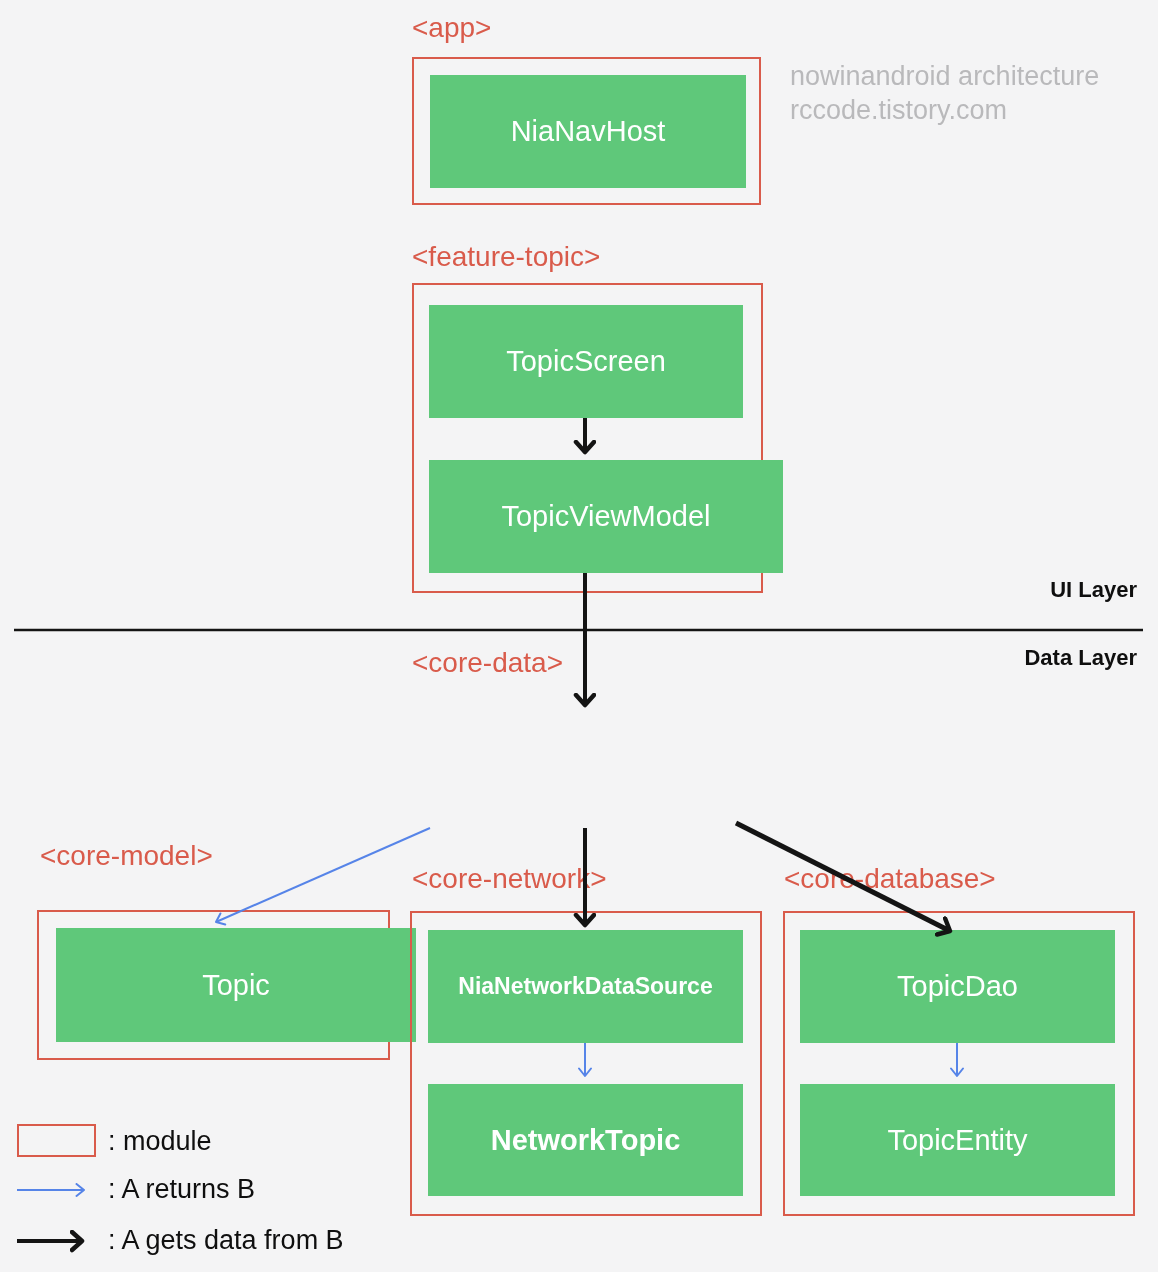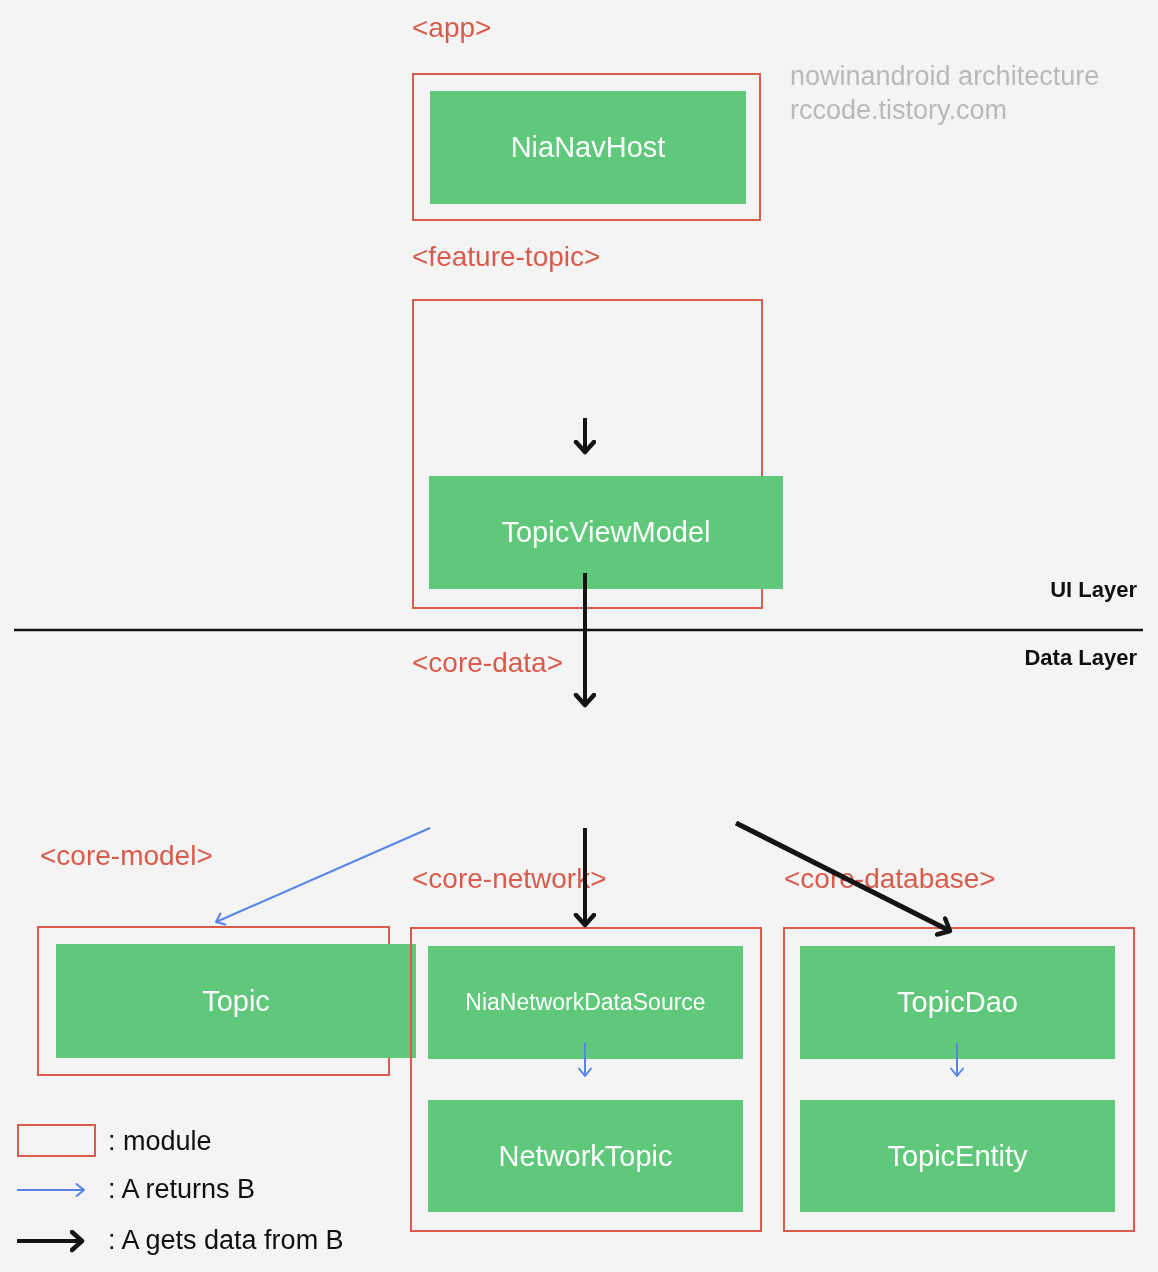--- a/index.html
+++ b/index.html
@@ -16,21 +16,20 @@
   .module-label{
     position:absolute;
     font-size:28px;
     color:var(--label-red,#d95b4b);
     white-space:nowrap;
   }
   .module-box{
     position:absolute;
     border:2px solid var(--module-border,#d95b4b);
     box-sizing:border-box;
-    margin-top:16px;
   }
   .node{
     position:absolute;
     background:var(--box-fill,#5fc87a);
     color:var(--box-text,#ffffff);
     display:flex;align-items:center;justify-content:center;
     font-size:29px;
     white-space:nowrap;
   }
   .node.small{font-size:23px;}
@@ -80,35 +79,36 @@
     <div>rccode.tistory.com</div>
   </div>
 
   <div class="module-label" style="left:412px;top:12px;">&lt;app&gt;</div>
   <div class="module-box" style="left:412px;top:57px;width:349px;height:148px;">
     <div class="node" style="left:16px;top:16px;width:316px;height:113px;">NiaNavHost</div>
   </div>
 
   <div class="module-label" style="left:412px;top:241px;">&lt;feature-topic&gt;</div>
   <div class="module-box" style="left:412px;top:283px;width:351px;height:310px;">
+    <div class="node" style="left:15px;top:20px;width:314px;height:113px;">TopicScreen</div>
     <div class="node" style="left:15px;top:175px;width:354px;height:113px;">TopicViewModel</div>
   </div>
 
   <div class="layer-label" style="top:577px;">UI Layer</div>
   <div class="layer-label" style="top:645px;">Data Layer</div>
 
   <div class="module-label" style="left:412px;top:647px;">&lt;core-data&gt;</div>
 
   <div class="module-label" style="left:40px;top:840px;">&lt;core-model&gt;</div>
   <div class="module-box" style="left:37px;top:910px;width:353px;height:150px;">
     <div class="node" style="left:17px;top:16px;width:360px;height:114px;">Topic</div>
   </div>
 
   <div class="module-label" style="left:412px;top:863px;">&lt;core-network&gt;</div>
-  <div class="module-box" style="left:410px;top:911px;width:352px;height:305px;">
+  <div class="module-box" style="left:410px;top:911px;width:352px;height:305px;font-weight:bold;">
     <div class="node small" style="left:16px;top:17px;width:315px;height:113px;">NiaNetworkDataSource</div>
     <div class="node" style="left:16px;top:171px;width:315px;height:112px;">NetworkTopic</div>
   </div>
 
   <div class="module-label" style="left:784px;top:863px;">&lt;core-database&gt;</div>
   <div class="module-box" style="left:783px;top:911px;width:352px;height:305px;">
     <div class="node" style="left:15px;top:17px;width:315px;height:113px;">TopicDao</div>
     <div class="node" style="left:15px;top:171px;width:315px;height:112px;">TopicEntity</div>
   </div>
 

